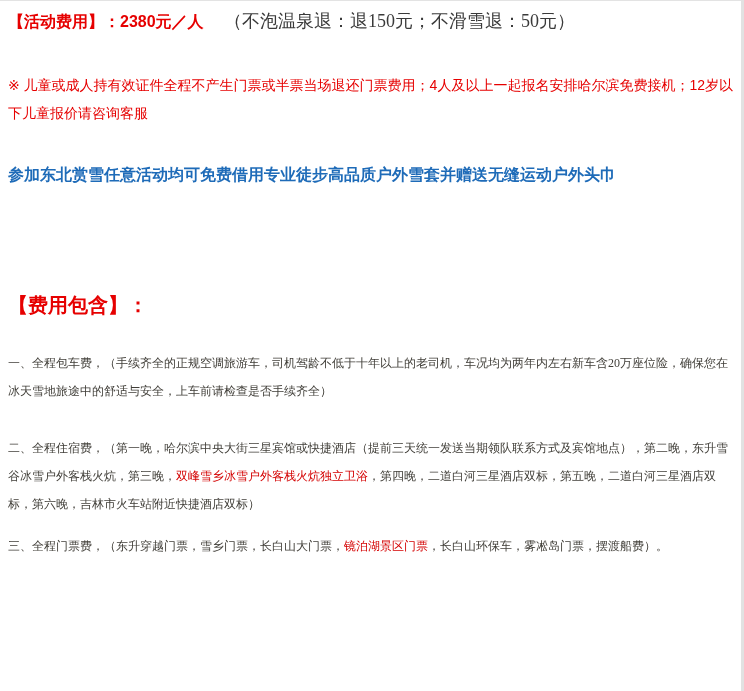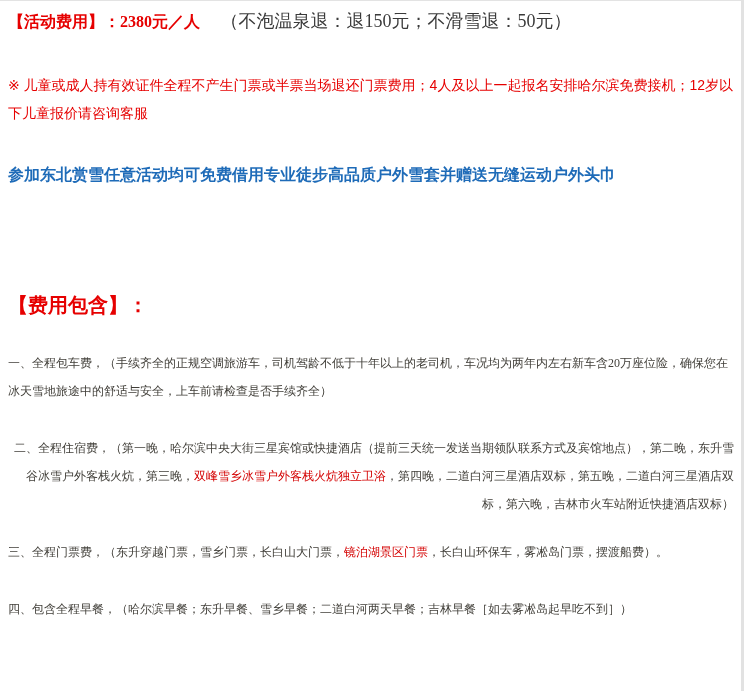--- a/index.html
+++ b/index.html
@@ -35,21 +35,21 @@
 
   .price-line {
     font-size: 16px;
     line-height: 22px;
     margin-bottom: 38px;
     white-space: nowrap;
   }
   .price-strong {
     color: #e60000;
     font-weight: bold;
-    font-family: Liberation Serif, serif;
+    font-family: Liberation Sans, sans-serif;
   }
   .price-note {
     color: #3a3a3a;
     font-size: 18px;
     font-weight: normal;
     font-family: "Liberation Serif", "DejaVu Serif", serif;
     margin-left: 16px;
   }
 
   .child-notice {
@@ -78,21 +78,21 @@
     font-family: "Liberation Sans", "DejaVu Sans", sans-serif;
   }
 
   .fee-item {
     font-family: "Liberation Serif", "DejaVu Serif", serif;
     color: #403e38;
     font-size: 12px;
     line-height: 28px;
     margin-bottom: 29px;
   }
-  .fee-item.item-lodging  { margin-bottom: 20px; text-align: right; }
+  .fee-item.item-lodging  { margin-bottom: 14px; }
   .fee-item.item-tickets  { margin-bottom: 29px; }
   .fee-item.item-breakfast{ margin-bottom: 0; }
   .fee-item .highlight {
     color: #d40000;
   }
 </style>
 </head>
 <body>
 
 <div class="top-edge"></div>
@@ -114,15 +114,14 @@
   <p class="fee-item item-bus">一、全程包车费，（手续齐全的正规空调旅游车，司机驾龄不低于十年以上的老司机，车况均为两年内左右新车含20万座位险，确保您在冰天雪地旅途中的舒适与安全，上车前请检查是否手续齐全）</p>
 
   <p class="fee-item item-lodging">
     <span>二、全程住宿费，（第一晚，哈尔滨中央大街三星宾馆或快捷酒店（提前三天统一发送当期领队联系方式及宾馆地点），第二晚，东升雪谷冰雪户外客栈火炕，第三晚，</span><span class="highlight">双峰雪乡冰雪户外客栈火炕独立卫浴</span><span>，第四晚，二道白河三星酒店双标，第五晚，二道白河三星酒店双标，第六晚，吉林市火车站附近快捷酒店双标）</span>
   </p>
 
   <p class="fee-item item-tickets">
     <span>三、全程门票费，（东升穿越门票，雪乡门票，长白山大门票，</span><span class="highlight">镜泊湖景区门票</span><span>，长白山环保车，雾凇岛门票，摆渡船费）。</span>
   </p>
 
-  <p class="fee-item item-breakfast">四、包含全程早餐，（哈尔滨早餐；东升早餐、雪乡早餐；二道白河两天早餐；吉林早餐［如去雾凇岛起早吃不到］）</p>
 
 </div>
 
 </body></html>

